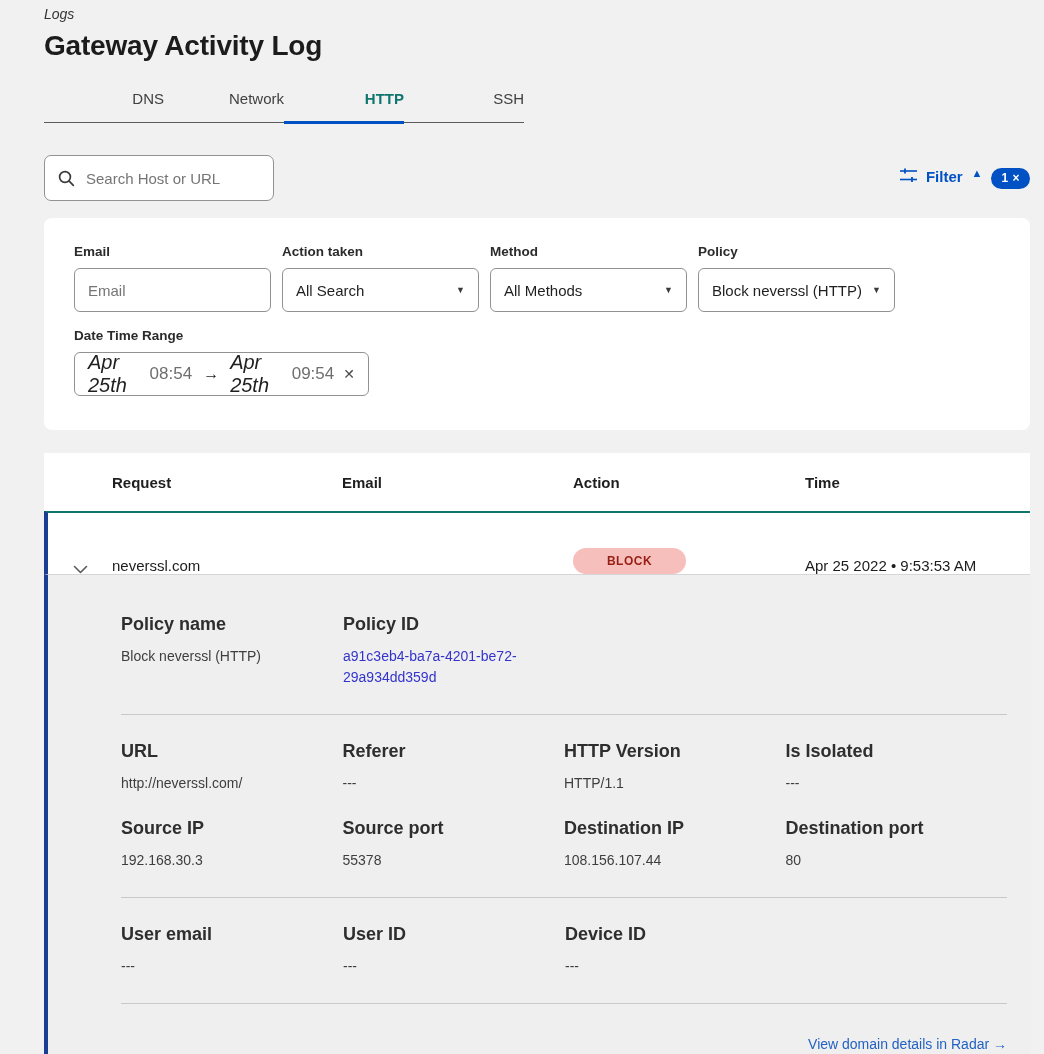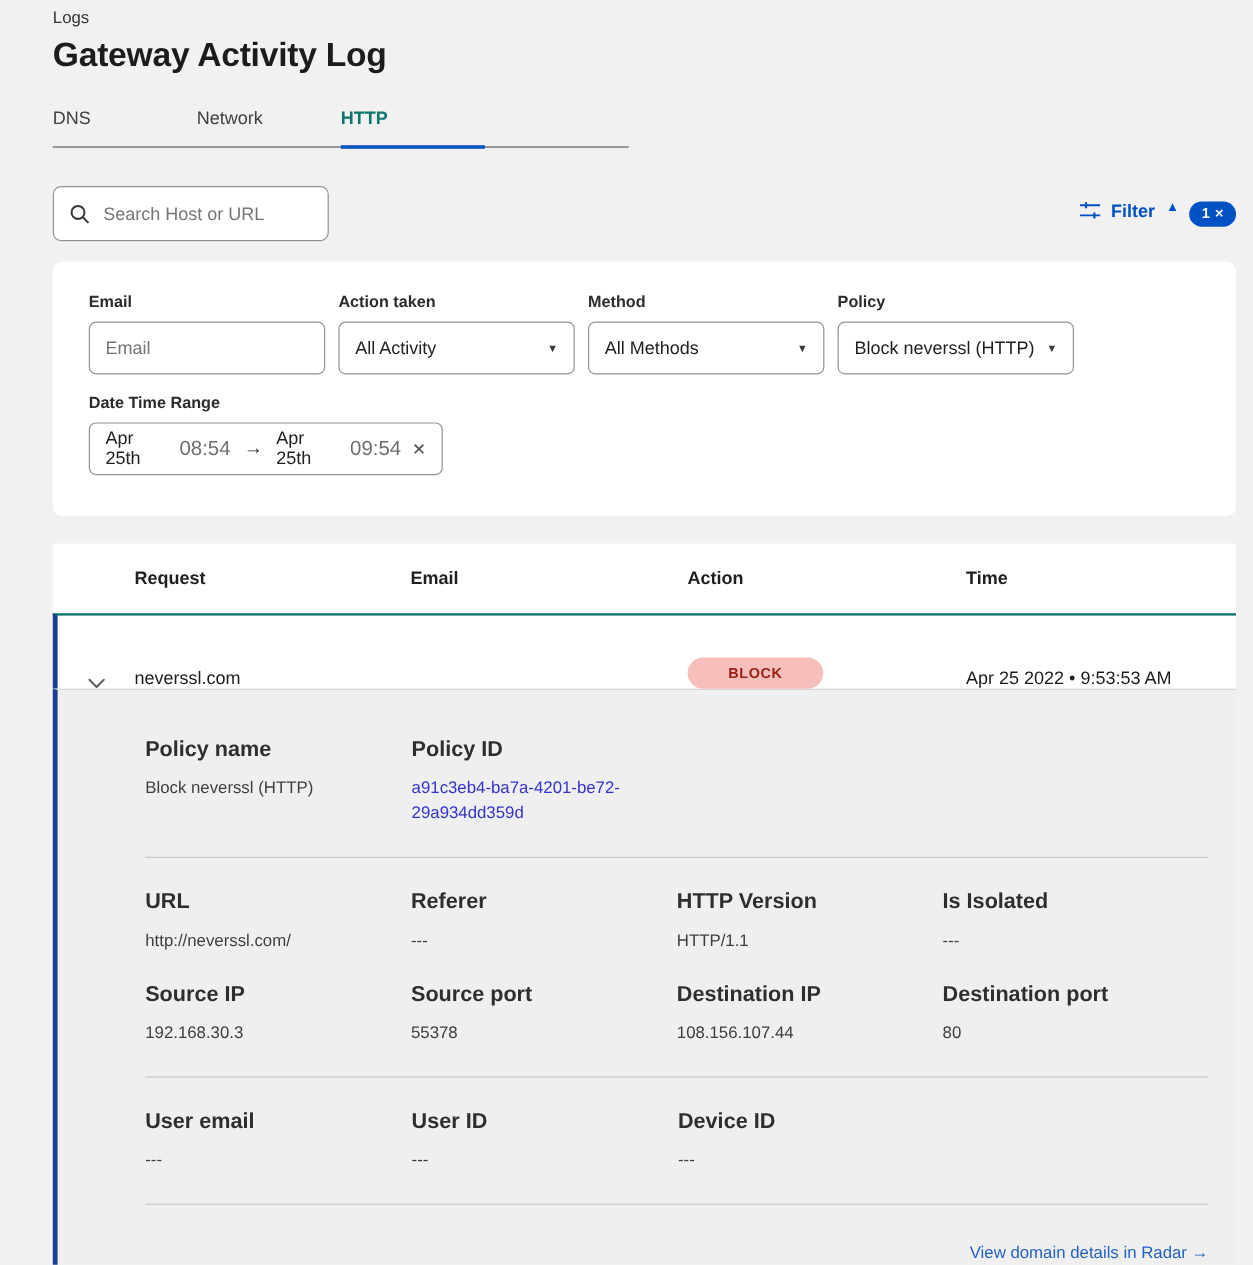--- a/index.html
+++ b/index.html
@@ -7,26 +7,26 @@
   body {
     width:1044px; height:1054px; overflow:hidden;
     background:#f1f1f1;
     font-family:"Liberation Sans", sans-serif;
     color:#1f1f1f;
   }
   .page { padding:4px 0 0 44px; }
   .content { width:986px; }
 
   
-  .breadcrumb { font-size:14px; color:#333; margin:2px 0 8px; }
+  .breadcrumb { font-size:14px; color:#333; margin:2px 0 8px;font-style:italic; }
   .page-title { font-size:28px; font-weight:700; color:#1c1c1c; margin:0 0 16px; letter-spacing:-0.2px; }
 
   
   .tabs { display:flex; width:480px; border-bottom:1px solid #5a5a5a; }
-  .tab { width:120px; text-align:left; padding:12px 0 15px; font-size:15px; color:#3f3f3f; cursor:pointer; position:relative; }
+  .tab { width:120px; text-align:right; padding:12px 0 15px; font-size:15px; color:#3f3f3f; cursor:pointer; position:relative; }
   .tab.active { color:#0f766e; font-weight:700; }
   .tab.active::after { content:""; position:absolute; left:0; right:0; bottom:-2px; height:3px; background:#0051c3; }
 
   
   .toolbar { margin-top:32px; display:flex; align-items:center; justify-content:space-between; width:986px; }
   .search-box { width:230px; height:46px; background:#fff; border:1px solid #929292; border-radius:7px; display:flex; align-items:center; padding:16px 13px; gap:9px; }
   .search-box input { border:none; outline:none; font-size:15px; width:100%; color:#1f1f1f; background:transparent; font-family:inherit; }
   .search-box input::placeholder { color:#757575; }
   .filter-toggle { display:flex; align-items:flex-start; gap:9px; color:#0051c3; font-weight:700; font-size:15px; cursor:pointer; }
   .caret-up { font-size:11px; line-height:1; }
@@ -37,21 +37,21 @@
   .filter-row { display:flex; gap:11px; }
   .field { width:197px; }
   .field-label { display:block; font-size:13.5px; font-weight:700; color:#2b2b2b; margin-bottom:9px; }
   .control { height:44px; border:1px solid #929292; border-radius:6px; background:#fff; display:flex; align-items:center; padding:0 13px; font-size:15px; color:#1f1f1f; width:100%; }
   input.control { font-family:inherit; outline:none; }
   input.control::placeholder { color:#757575; }
   .select { justify-content:space-between; cursor:pointer; }
   .select .caret-down { font-size:9px; color:#3a3a3a; margin-left:6px; }
   .date-row { margin-top:16px; }
   .date-control { width:295px; gap:9px; }
-  .date-text { font-size:15px; color:#1f1f1f; }
+  .date-text { font-size:20px; color:#1f1f1f;font-style:italic; }
   .time-text { font-size:17px; color:#6e6e6e; }
   .range-arrow { font-size:16px; color:#1f1f1f; padding:0 2px; }
   .clear-x { margin-left:auto; font-size:14px; color:#4a4a4a; cursor:pointer; }
 
   
   .log-table { margin-top:23px; width:986px; }
   .t-header { display:flex; align-items:center; height:58px; background:#fff; font-weight:700; font-size:15px; color:#1f1f1f; }
   .hc-chevron { width:68px; }
   .hc-request { width:230px; }
   .hc-email { width:231px; }
@@ -85,20 +85,21 @@
 <div class="page">
   <div class="content">
 
     <div class="breadcrumb">Logs</div>
     <h1 class="page-title">Gateway Activity Log</h1>
 
     <div class="tabs">
       <div class="tab">DNS</div>
       <div class="tab">Network</div>
       <div class="tab active">HTTP</div>
+      <div class="tab">SSH</div>
     </div>
 
     <div class="toolbar">
       <div class="search-box">
         <span>
           <svg class="icon-svg" width="17" height="17" viewBox="0 0 17 17">
             <circle cx="7" cy="7" r="5.4" fill="none" stroke="#3a3a3a" stroke-width="1.7"></circle>
             <line x1="11.2" y1="11.2" x2="15.3" y2="15.3" stroke="#3a3a3a" stroke-width="1.7" stroke-linecap="round"></line>
           </svg>
         </span>
@@ -122,21 +123,21 @@
 
     <div class="filter-card">
       <div class="filter-row">
         <div class="field">
           <label class="field-label">Email</label>
           <input class="control" placeholder="Email" style="">
         </div>
         <div class="field">
           <label class="field-label">Action taken</label>
           <div class="control select">
-            <span>All Activity</span>
+            <span>All Search</span>
             <span class="caret-down">▼</span>
           </div>
         </div>
         <div class="field">
           <label class="field-label">Method</label>
           <div class="control select">
             <span>All Methods</span>
             <span class="caret-down">▼</span>
           </div>
         </div>

